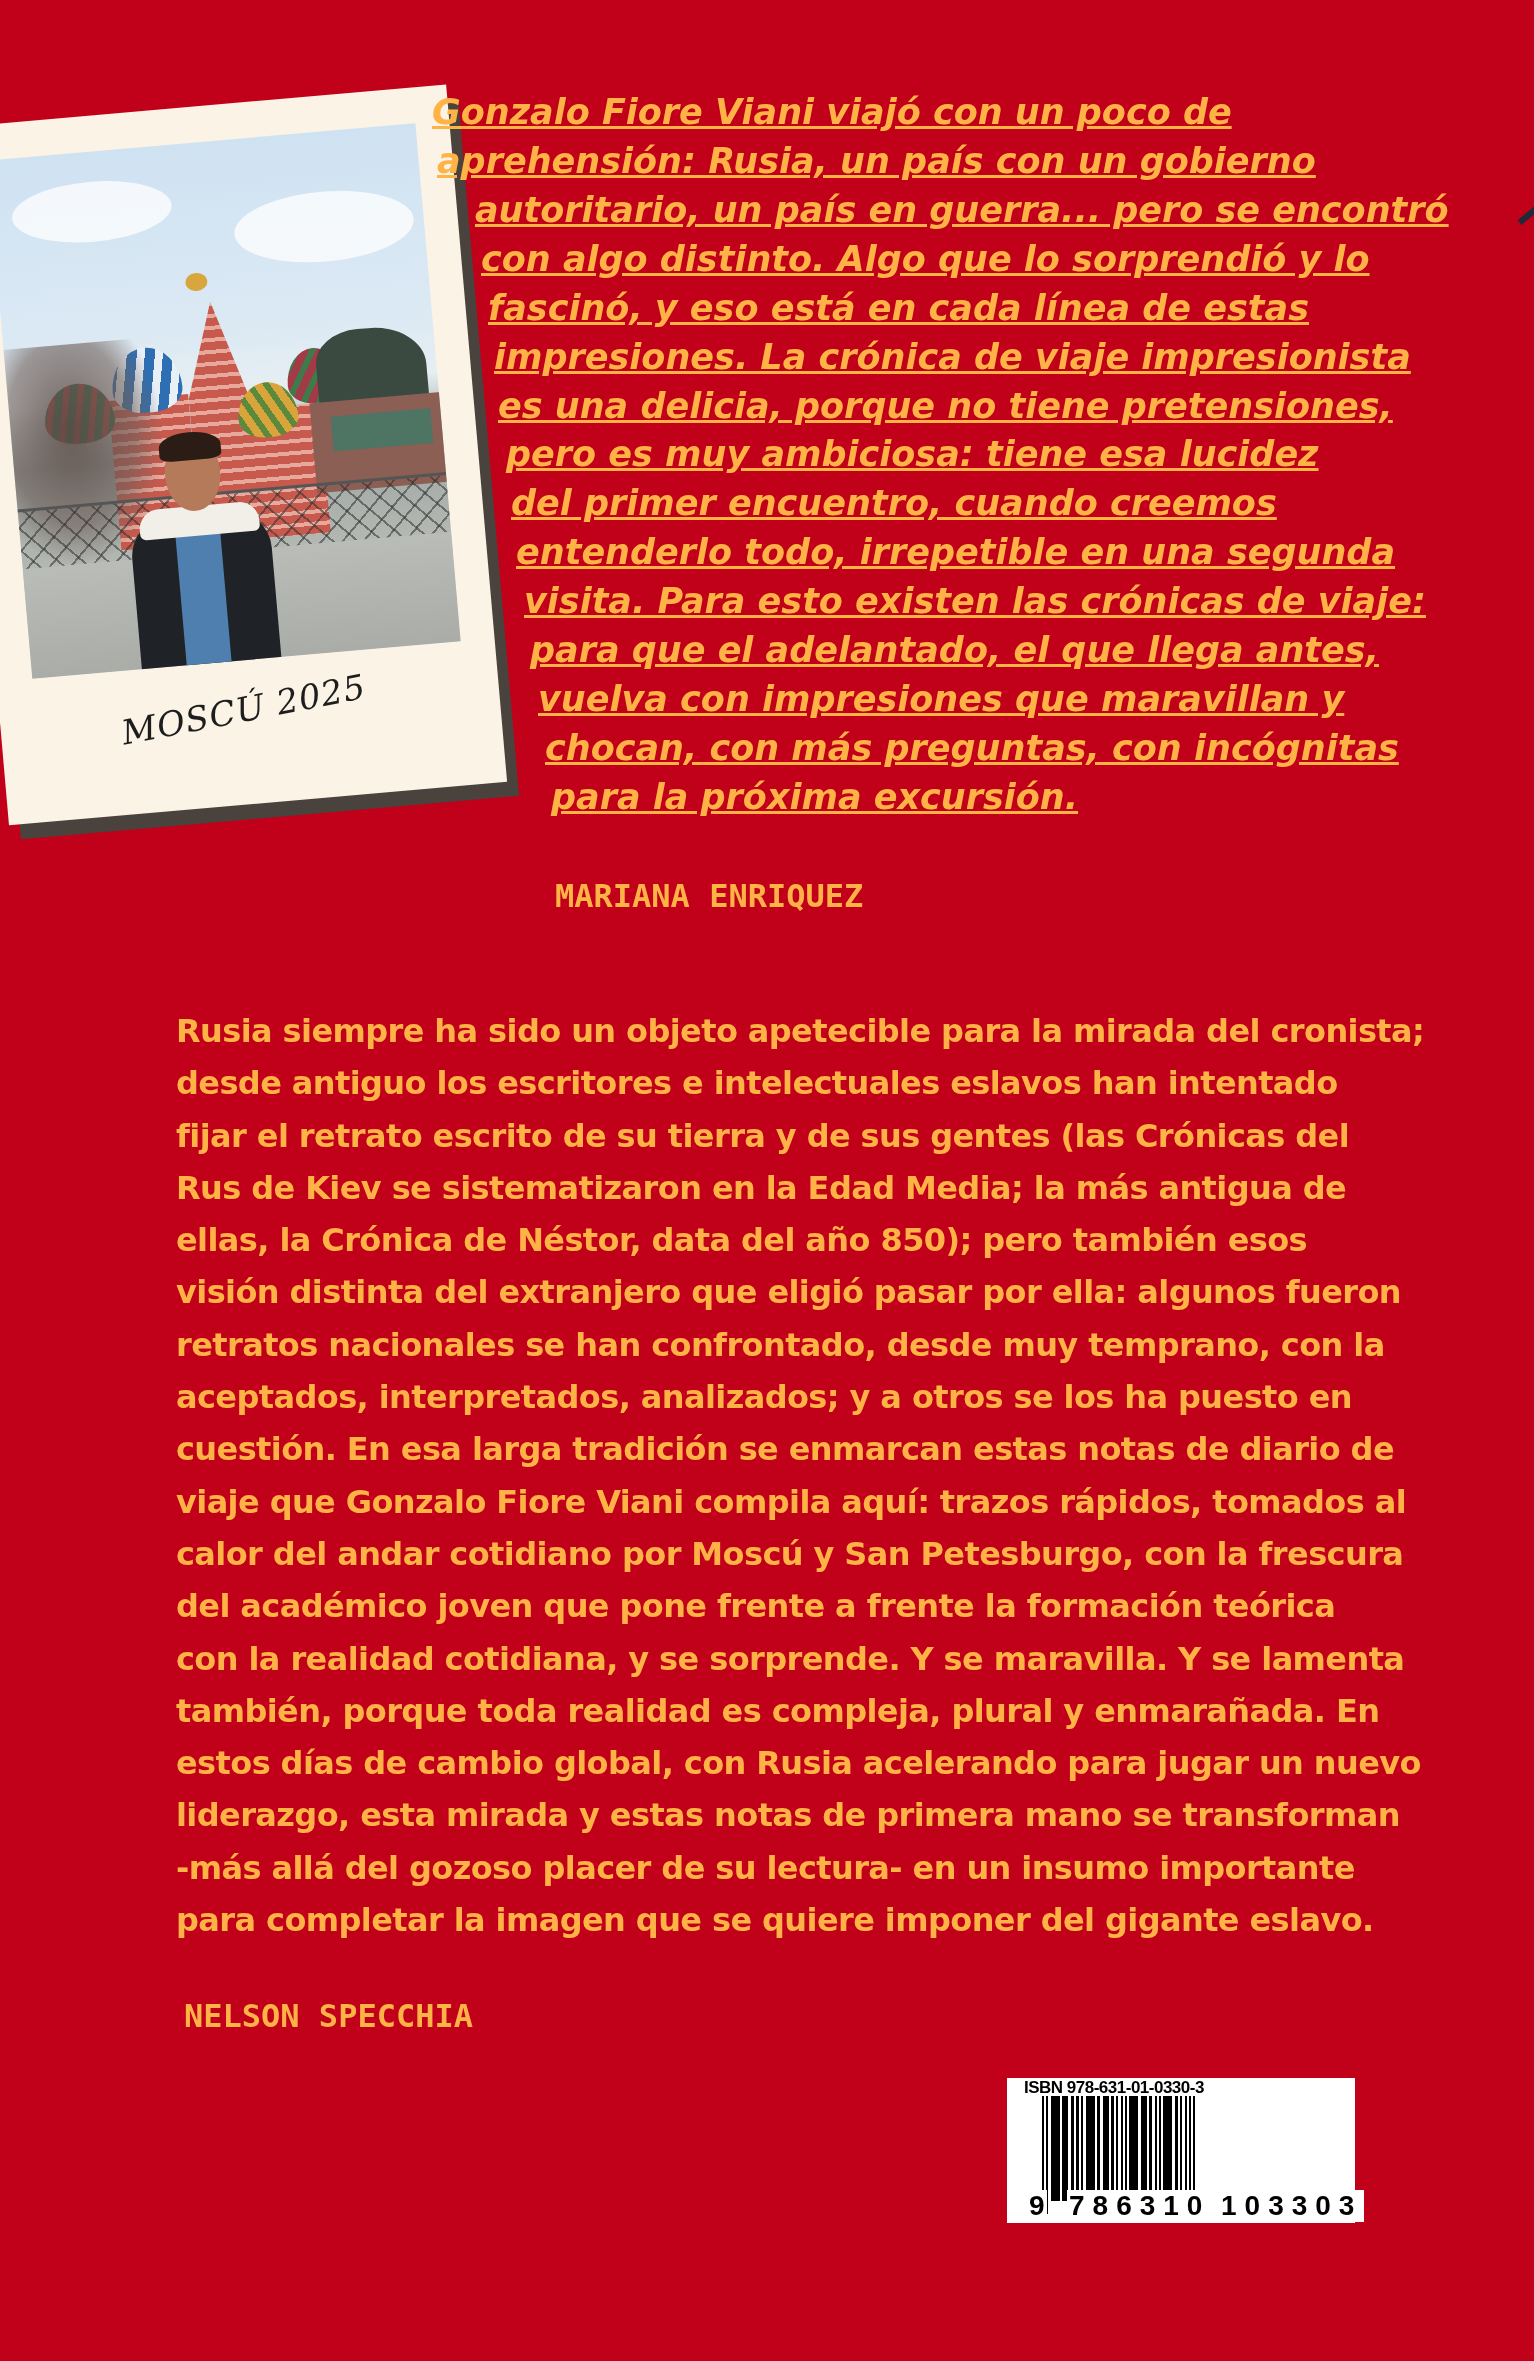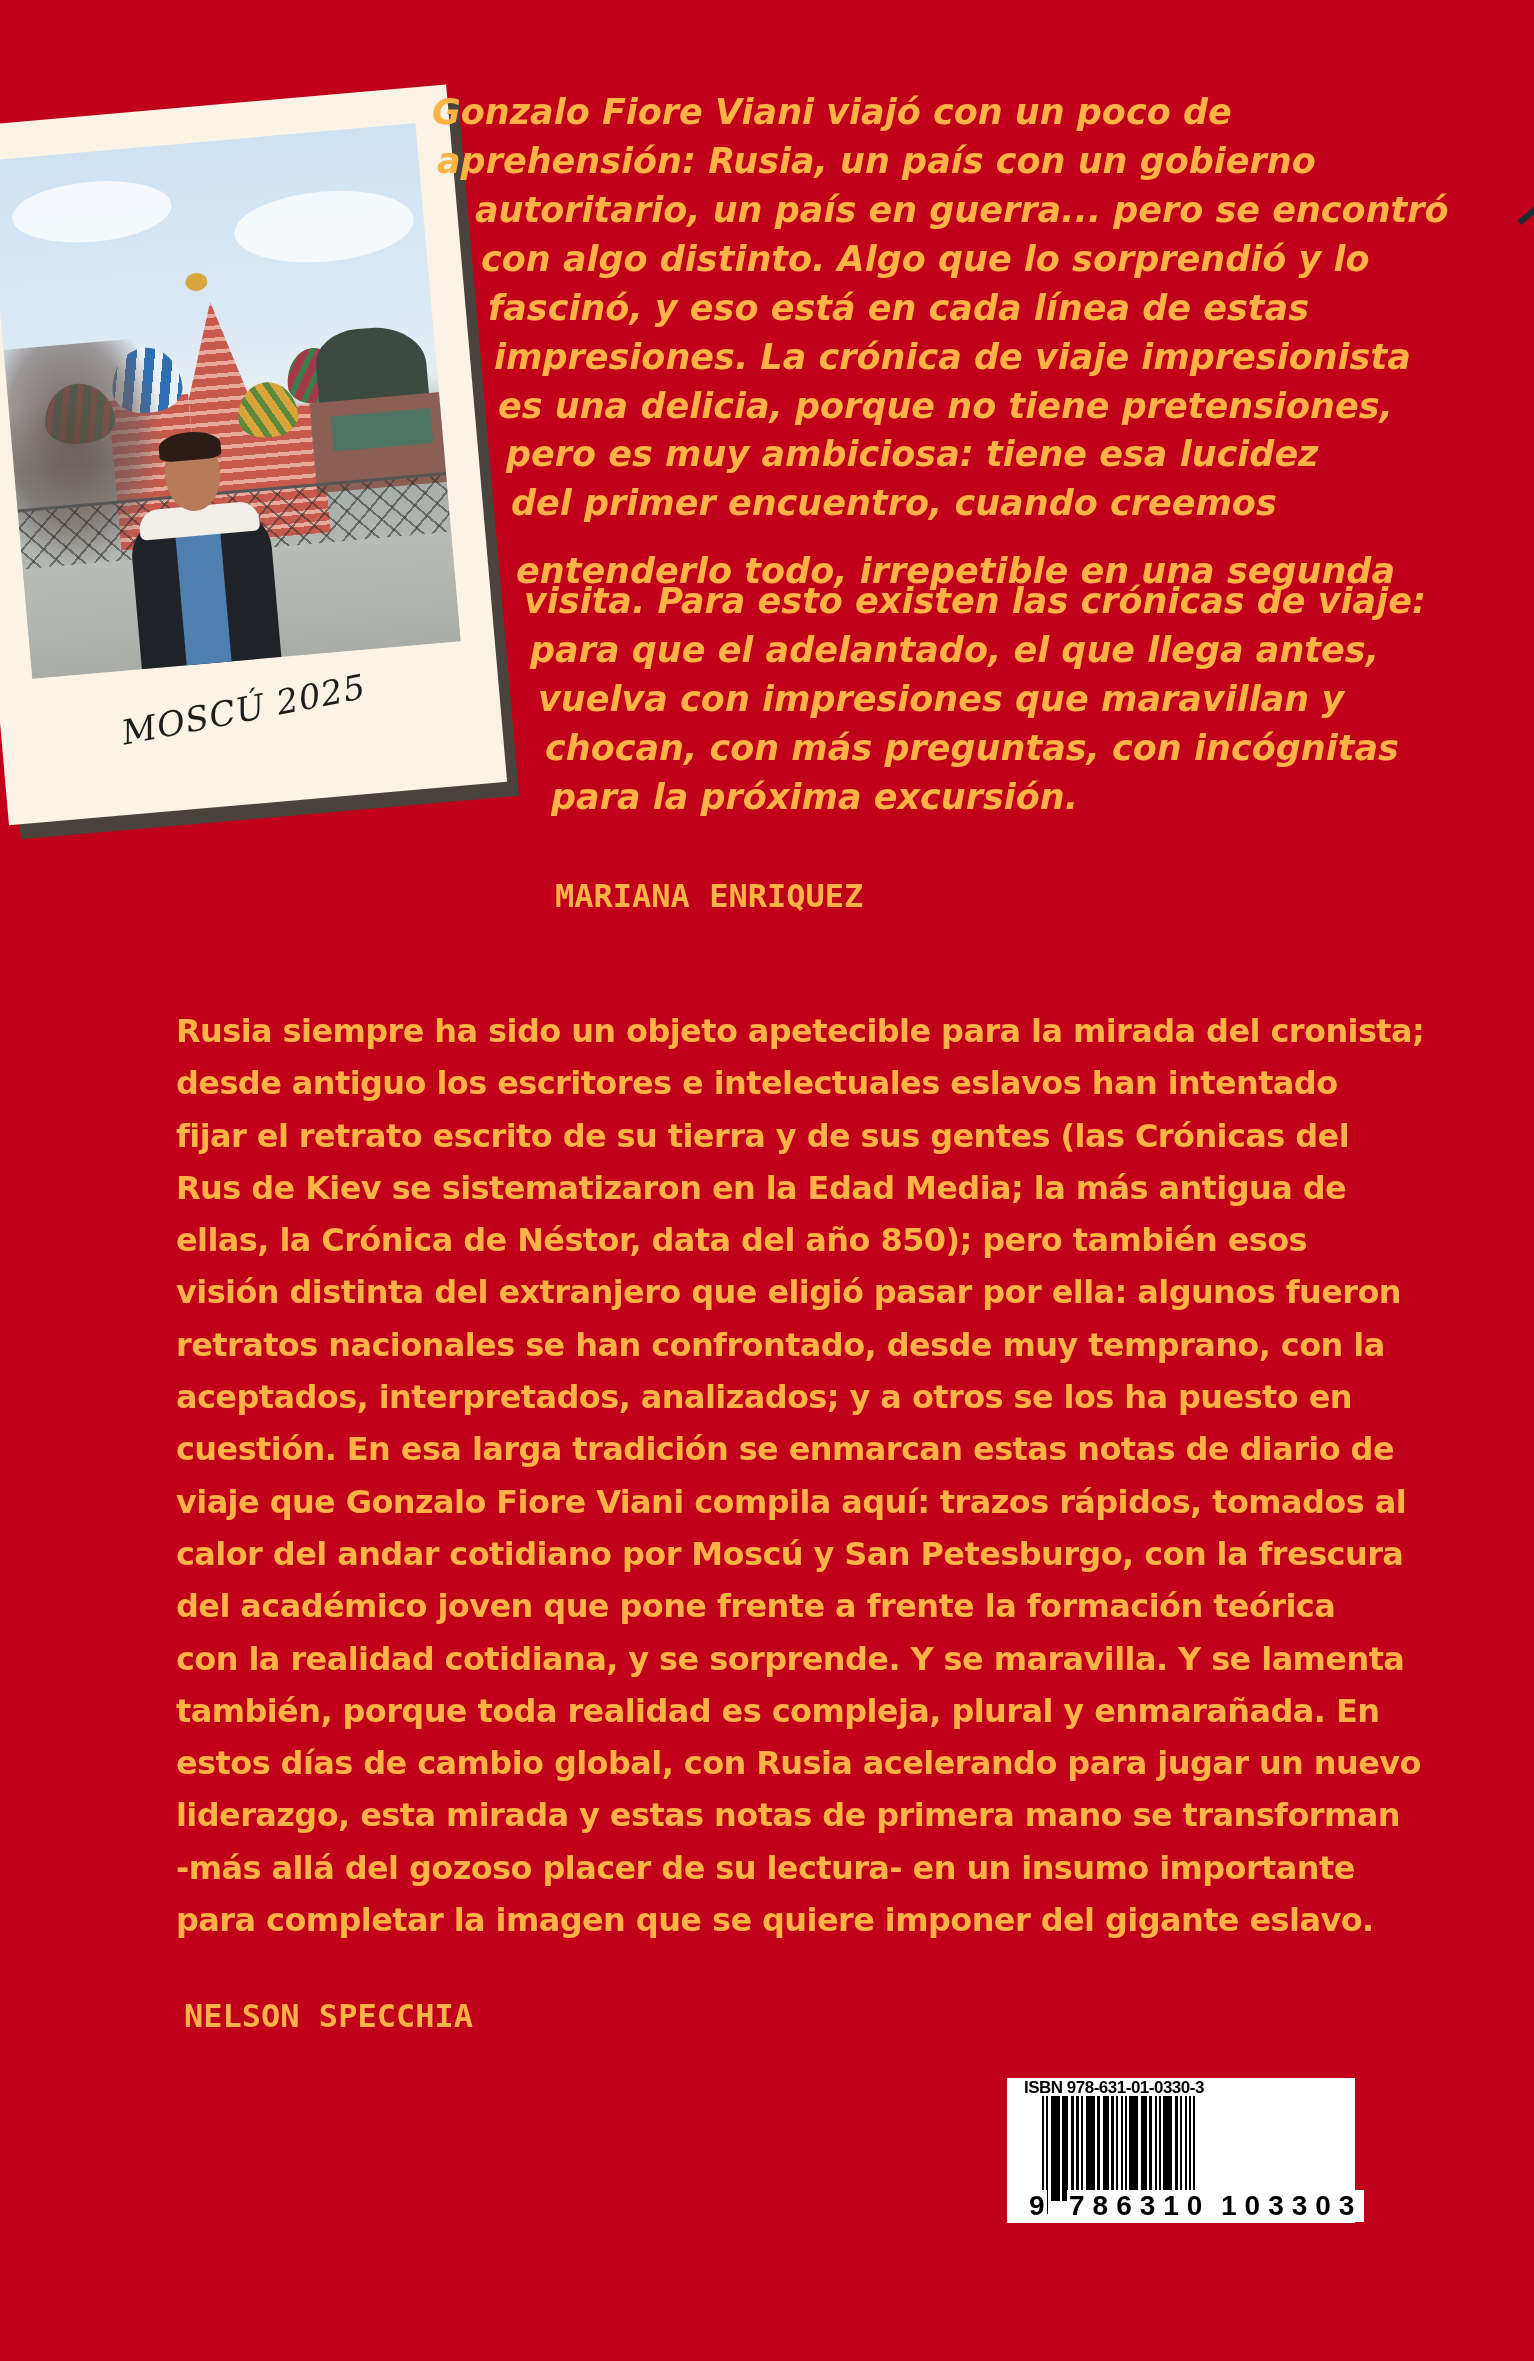--- a/index.html
+++ b/index.html
@@ -73,21 +73,21 @@
     position: absolute; left: 1516px; top: 210px;
     width: 30px; height: 6px; background: #1e2a36;
     transform: rotate(-40deg);
   }
   
   .quote1 {
     position: absolute; left: 0; top: 88px; width: 1534px;
     font-family: "DejaVu Sans", sans-serif; font-style: italic; font-weight: bold;
     font-size: 35px; line-height: 48.3px;
   }
-  .quote1 .line { position: absolute; white-space: nowrap; }
+  .quote1 .line { position: absolute; white-space: nowrap; text-decoration: underline; }
   .sig {
     position: absolute; font-family: "DejaVu Sans Mono", monospace; font-weight: bold;
     font-size: 32px; letter-spacing: 0px;
   }
   .para2 {
     position: absolute; left: 176px; top: 1005px; width: 1200px;
     font-family: "DejaVu Sans", sans-serif; font-weight: bold;
     font-size: 32px; line-height: 52.3px; letter-spacing: -0.6px;
   }
   .para2 .line { display: block; white-space: nowrap; }
@@ -149,21 +149,21 @@
 <div class="quote1">
   <span class="line" style="left:432px;top:0px;">Gonzalo Fiore Viani viajó con un poco de</span>
   <span class="line" style="left:437px;top:49px;">aprehensión: Rusia, un país con un gobierno</span>
   <span class="line" style="left:475px;top:98px;">autoritario, un país en guerra... pero se encontró</span>
   <span class="line" style="left:481px;top:147px;">con algo distinto. Algo que lo sorprendió y lo</span>
   <span class="line" style="left:488px;top:196px;">fascinó, y eso está en cada línea de estas</span>
   <span class="line" style="left:494px;top:245px;">impresiones. La crónica de viaje impresionista</span>
   <span class="line" style="left:498px;top:294px;">es una delicia, porque no tiene pretensiones,</span>
   <span class="line" style="left:506px;top:342px;">pero es muy ambiciosa: tiene esa lucidez</span>
   <span class="line" style="left:511px;top:391px;">del primer encuentro, cuando creemos</span>
-  <span class="line" style="left:516px;top:440px;margin-top:19px;">entenderlo todo, irrepetible en una segunda</span>
+  <span class="line" style="left:516px;top:440px;">entenderlo todo, irrepetible en una segunda</span>
   <span class="line" style="left:524px;top:489px;">visita. Para esto existen las crónicas de viaje:</span>
   <span class="line" style="left:530px;top:538px;">para que el adelantado, el que llega antes,</span>
   <span class="line" style="left:538px;top:587px;">vuelva con impresiones que maravillan y</span>
   <span class="line" style="left:545px;top:636px;">chocan, con más preguntas, con incógnitas</span>
   <span class="line" style="left:551px;top:685px;">para la próxima excursión.</span>
 </div>
 <div class="sig" style="left:555px;top:877px;">MARIANA ENRIQUEZ</div>
 
 <div class="para2">
   <span class="line">Rusia siempre ha sido un objeto apetecible para la mirada del cronista;</span>

